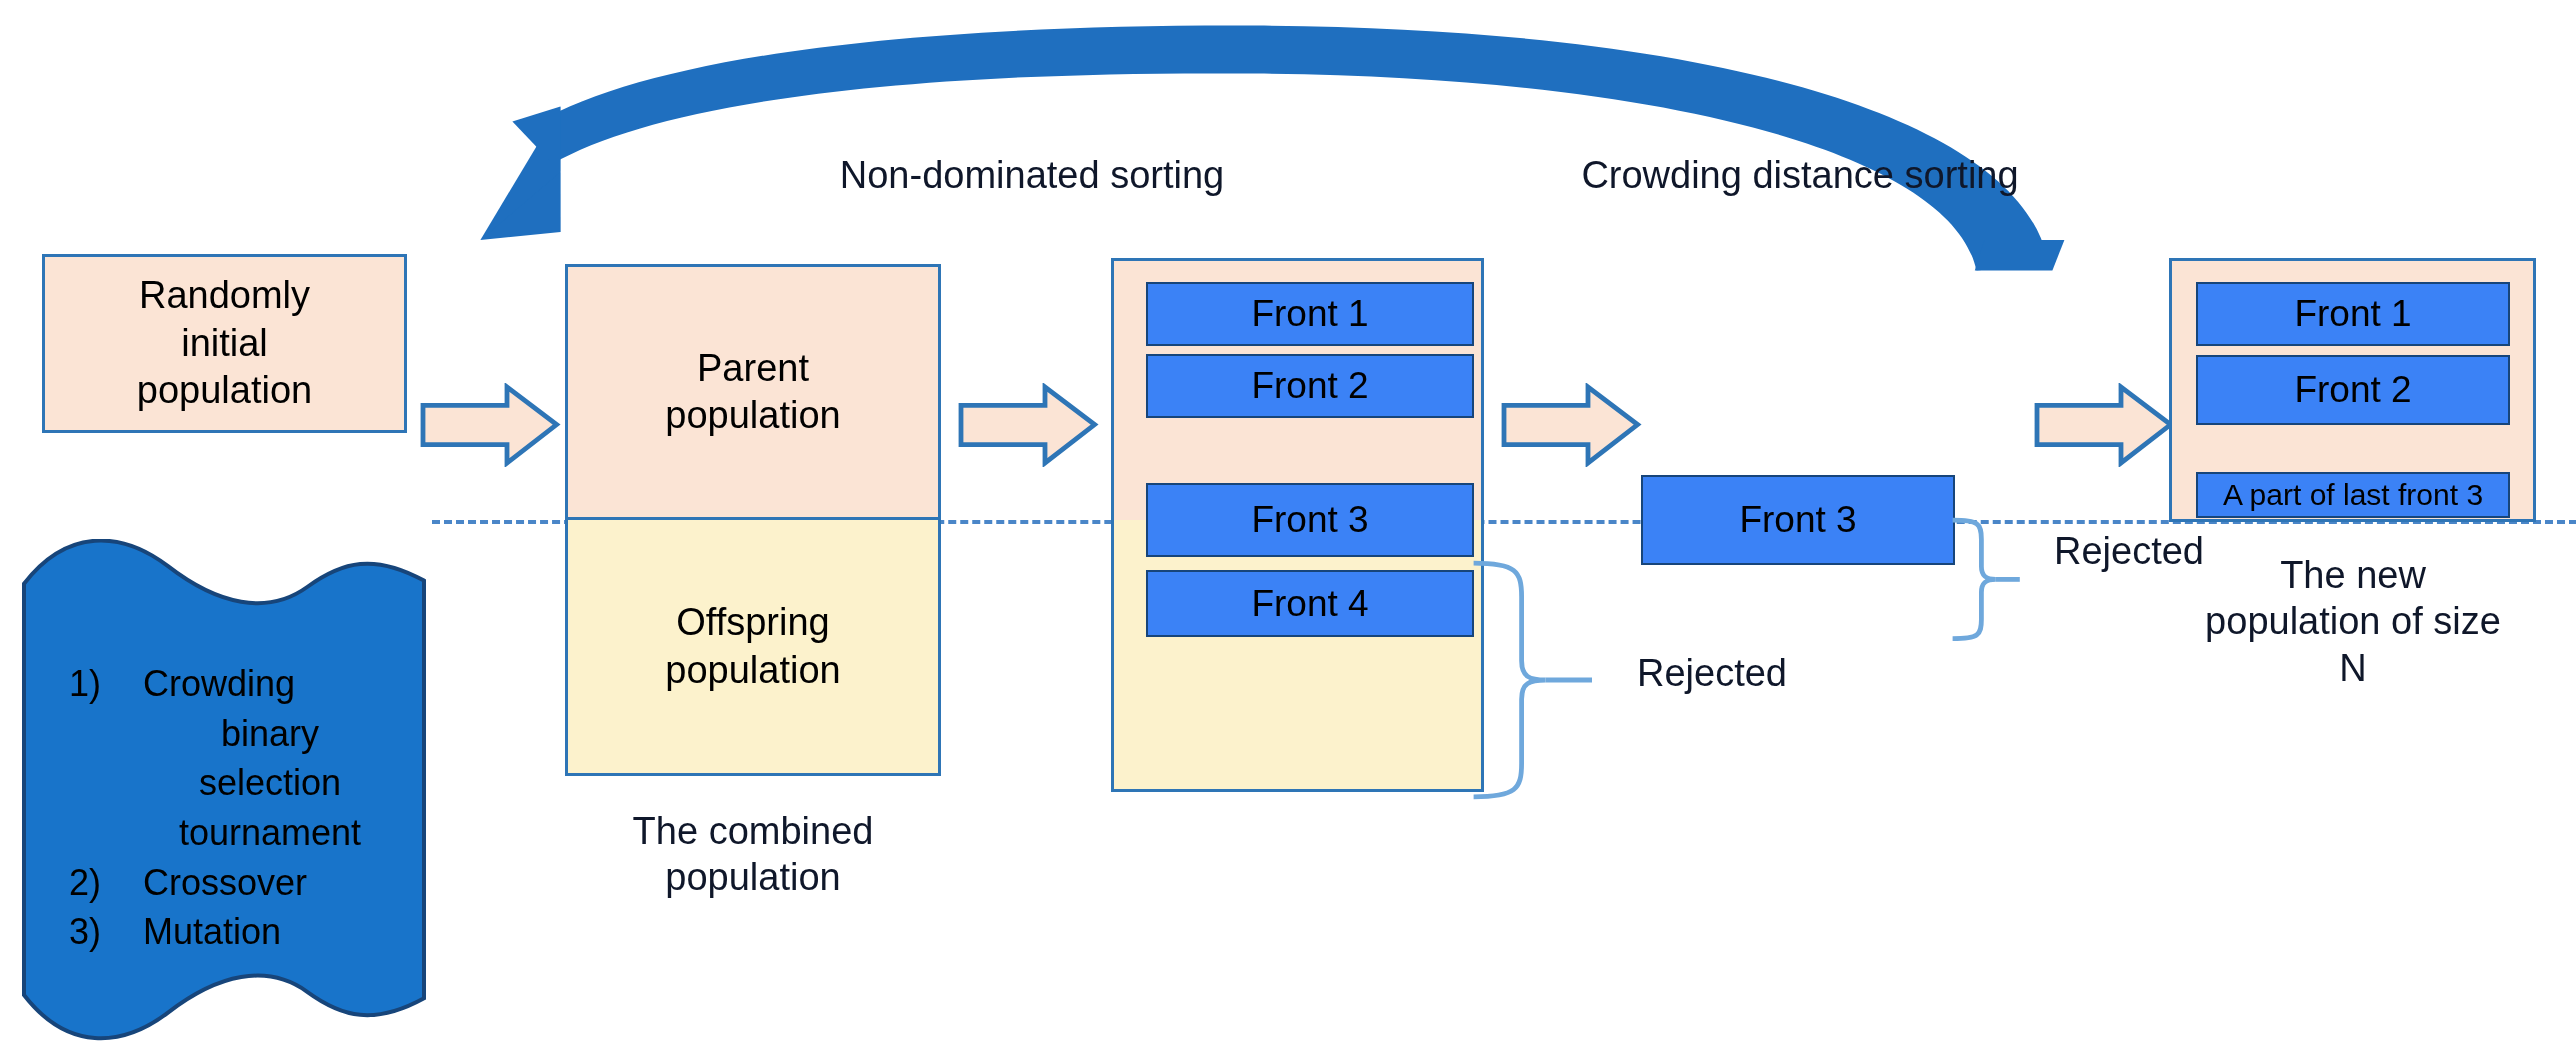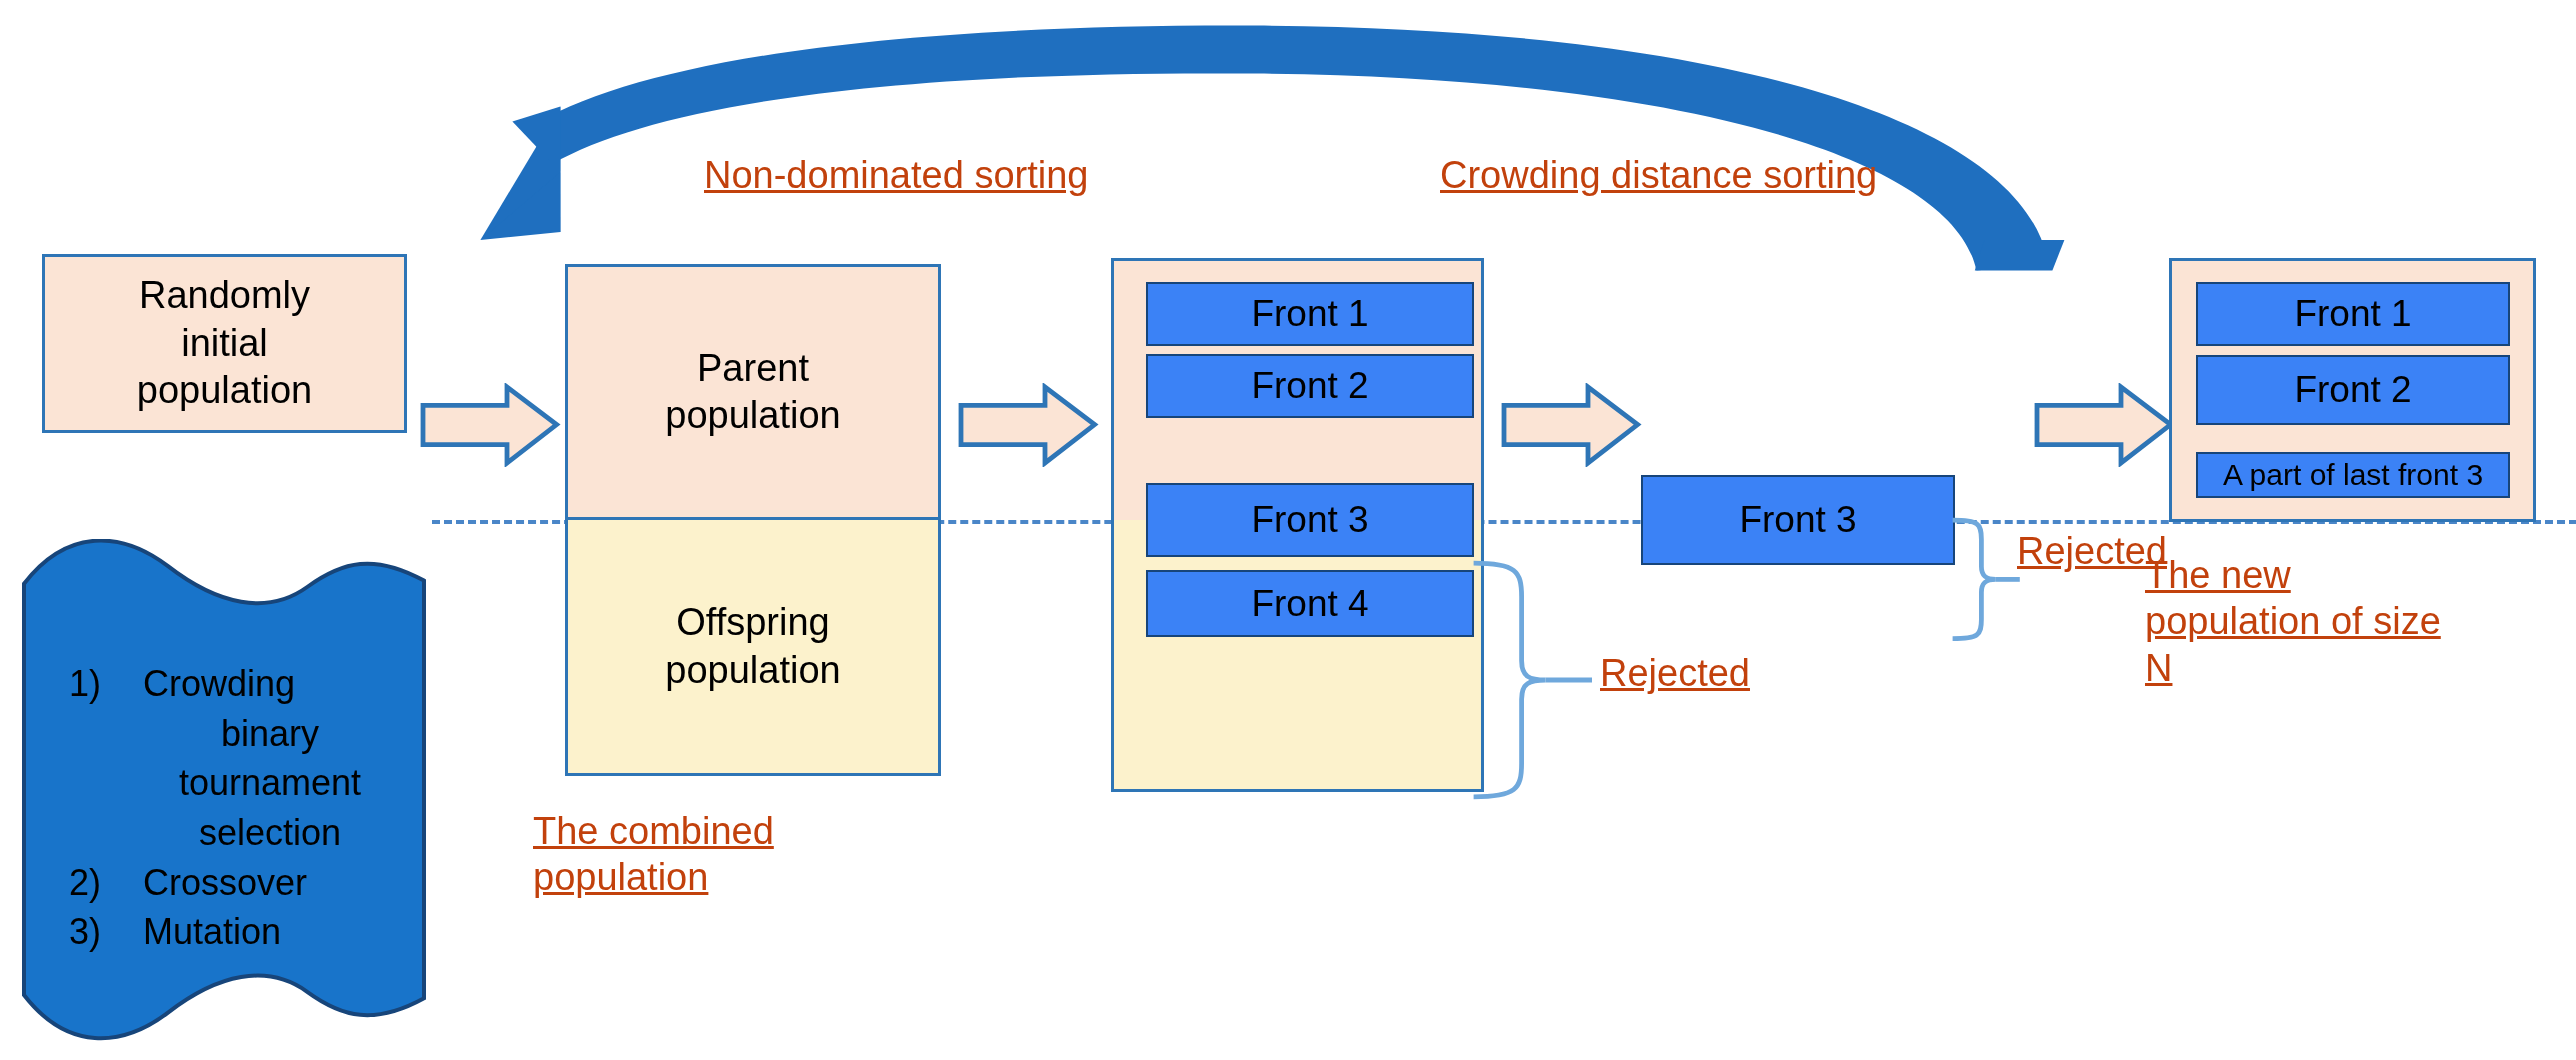--- a/index.html
+++ b/index.html
@@ -14,25 +14,24 @@
     position: relative;
     width: 2576px;
     height: 1060px;
     background: #ffffff;
     overflow: hidden;
   }
   .abs { position: absolute; }
 
   
   .label {
-    color: #c2410c;
-    text-align: left;
+    color: #0f172a;
+    text-align: center;
     line-height: 1.22;
     white-space: pre-line;
-    text-decoration: underline;
   }
   .title-label {
     font-size: 38px;
     letter-spacing: 0px;
   }
   .caption {
     font-size: 38px;
   }
 
   
@@ -185,21 +184,21 @@
   <div class="abs label" style="left:2017px; top:528px; width:224px; font-size:38px;">Rejected</div>
 
   <svg class="abs" style="left:2033px; top:383px;" width="144" height="84" viewBox="0 0 180 105">
     <path d="M 5,28 L 110,28 L 110,5 L 172,52 L 110,100 L 110,77 L 5,77 Z" fill="#FBE4D5" stroke="#2E75B6" stroke-width="6" stroke-linejoin="miter"></path>
   </svg>
 
   <div class="abs stack-outer stack-top" style="left:2169px; top:258px; width:367px; height:264px;"></div>
 
   <div class="abs front-bar" style="left:2196px; top:282px; width:314px; height:64px;">Front 1</div>
   <div class="abs front-bar" style="left:2196px; top:355px; width:314px; height:70px;">Front 2</div>
-  <div class="abs front-bar small-text" style="left:2196px; top:452px; width:314px; height:46px;">A part of last front 3</div>
+  <div class="abs front-bar small-text" style="left:2196px; top:472px; width:314px; height:46px;">A part of last front 3</div>
 
   <div class="abs label caption" style="left:2145px; top:552px; width:416px;">The new
 population of size
 N</div>
 
   <svg class="abs" style="left:19px; top:539px;" width="410" height="504" viewBox="0 0 512 630">
     <path d="M 6,56
              C 60,-14 128,-10 186,34
              C 248,82 310,96 360,60
              C 404,28 444,18 506,52
@@ -214,25 +213,25 @@
       <div class="wavy-row">
         <span class="wavy-num">1)</span>
         <span class="wavy-body left">Crowding</span>
       </div>
       <div class="wavy-row">
         <span class="wavy-num"></span>
         <span class="wavy-body">binary</span>
       </div>
       <div class="wavy-row">
         <span class="wavy-num"></span>
+        <span class="wavy-body">selection</span>
+      </div>
+      <div class="wavy-row">
+        <span class="wavy-num"></span>
         <span class="wavy-body">tournament</span>
-      </div>
-      <div class="wavy-row">
-        <span class="wavy-num"></span>
-        <span class="wavy-body">selection</span>
       </div>
       <div class="wavy-row">
         <span class="wavy-num">2)</span>
         <span class="wavy-body left">Crossover</span>
       </div>
       <div class="wavy-row">
         <span class="wavy-num">3)</span>
         <span class="wavy-body left">Mutation</span>
       </div>
     </div>

